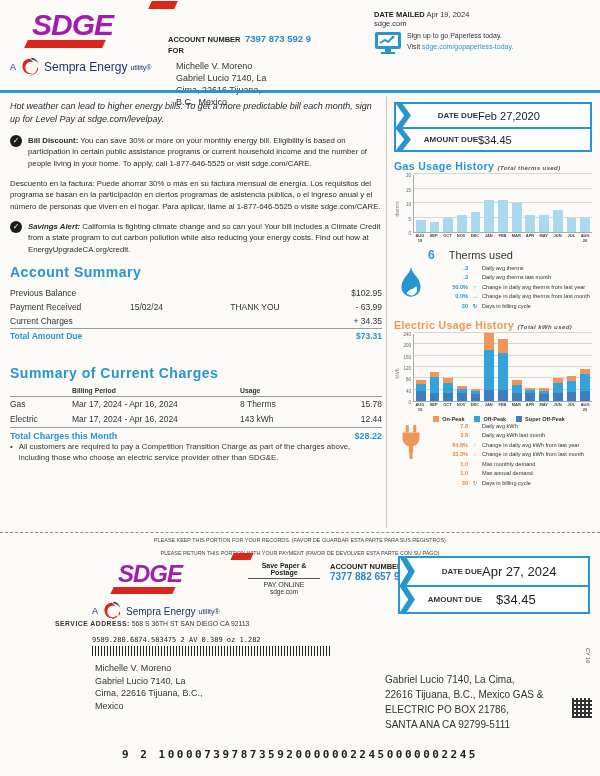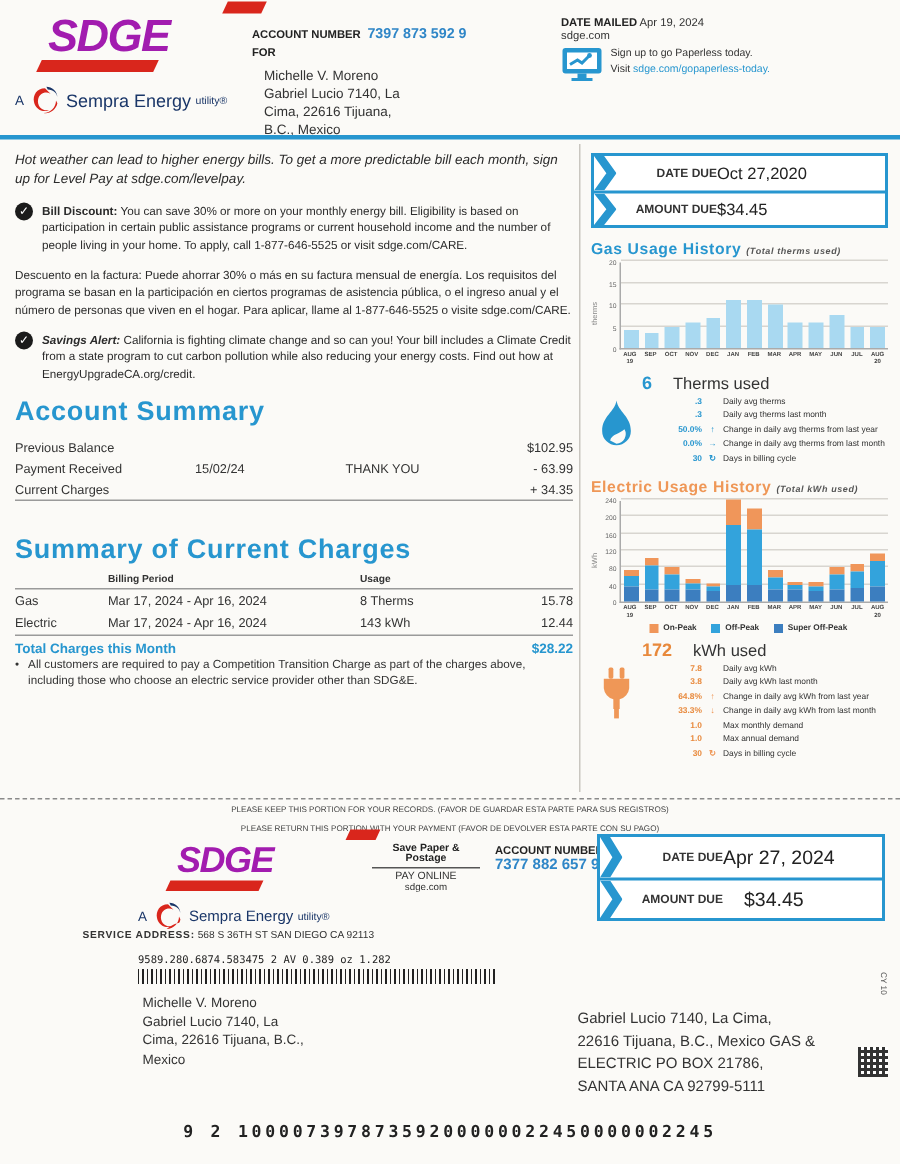--- a/index.html
+++ b/index.html
@@ -9,21 +9,21 @@
   
   .hdr-logo { position:absolute; left:32px; top:8px; width:130px; }
   .sdge-word { position:relative; display:inline-block; font-style:italic; font-weight:900; font-size:30px; letter-spacing:-1px; color:#a21caf; font-family:"Liberation Sans", sans-serif; }
   .sdge-bar-bottom { position:absolute; left:-6px; bottom:-6px; width:78px; height:8px; background:#d9261c; transform:skewX(-25deg); }
   .sdge-bar-top { position:absolute; right:-14px; top:-7px; width:26px; height:8px; background:#d9261c; transform:skewX(-25deg); }
   .sempra { position:absolute; left:-22px; top:48px; width:190px; font-size:12px; color:#1a3668; white-space:nowrap; display:flex; align-items:center; gap:3px; }
   .sempra .a { font-size:9px; color:#1a3668; }
   .sempra .util { font-size:7px; }
   .swirl { width:22px; height:22px; }
 
-  .hdr-acct { position:absolute; left:168px; top:12px; width:190px; }
+  .hdr-acct { position:absolute; left:168px; top:28px; width:190px; }
   .lbl-b { font-weight:bold; font-size:7.5px; color:#222; }
   .acct-num { font-weight:bold; font-size:9.5px; color:#2f86c7; }
   .cust-addr { margin:5px 0 0 8px; font-size:9px; line-height:1.35; color:#333; }
 
   .hdr-right { position:absolute; left:374px; top:10px; width:218px; font-size:7.5px; }
   .paperless-h { color:#2796cf; font-weight:bold; font-size:8.5px; margin-top:5px; }
   .pl-row { display:flex; gap:5px; margin-top:3px; }
   .monitor { width:28px; height:24px; flex:0 0 auto; }
   .pl-text { font-size:7px; line-height:1.5; }
   .pl-link { color:#2796cf; }
@@ -32,21 +32,21 @@
   .col-divider { position:absolute; left:386px; top:96px; height:432px; width:1px; background:#c9c6c0; }
 
   
   .left-col { position:absolute; left:10px; top:100px; width:372px; }
   .msg-italic { font-style:italic; font-size:9px; line-height:1.4; color:#2b2b2b; margin-bottom:10px; }
   .check-para { position:relative; padding-left:18px; font-size:7.8px; line-height:1.45; margin-bottom:9px; color:#2b2b2b; }
   .check-ico { position:absolute; left:0; top:0; width:12px; height:12px; border-radius:50%; background:#1b1b1b; color:#fff; font-size:8px; line-height:12px; text-align:center; }
   .plain-para { font-size:7.8px; line-height:1.45; margin-bottom:9px; color:#2b2b2b; }
   .b { font-weight:bold; }
   .bi { font-weight:bold; font-style:italic; }
-  h2.sec { color:#2796cf; font-weight:bold; font-size:18px; letter-spacing:.5px; margin:6px 0 6px; }
+  h2.sec { color:#2796cf; font-weight:bold; font-size:14px; letter-spacing:.5px; margin:6px 0 6px; }
   .as-row { display:grid; grid-template-columns:120px 70px 1fr 72px; font-size:8.5px; padding:2px 0; }
   .as-row .amt { text-align:right; }
   .as-row .note { text-align:center; }
   .as-rule { border-bottom:1px solid #9a9a9a; }
   .as-total { color:#2796cf; font-weight:bold; }
 
   .cc-head { display:grid; grid-template-columns:62px 168px 1fr 62px; font-size:6.8px; font-weight:bold; border-bottom:1px solid #9a9a9a; padding-bottom:2px; }
   .cc-row { display:grid; grid-template-columns:62px 168px 1fr 62px; font-size:8.5px; padding:2.5px 0; }
   .cc-row .amt, .cc-head .amt { text-align:right; }
   .cc-total { border-top:1px solid #9a9a9a; color:#2796cf; font-weight:bold; font-size:9px; padding-top:3px; display:flex; justify-content:space-between; }
@@ -222,20 +222,26 @@
         <span>15/02/24</span>
         <span class="note">THANK YOU</span>
         <span class="amt">- 63.99</span>
       </div>
       <div class="as-row as-rule">
         <span>Current Charges</span>
           <span></span>
           <span class="note"></span>
         <span class="amt">+ 34.35</span>
       </div>
+      <div class="as-row as-total">
+        <span>Total Amount Due</span>
+          <span></span>
+          <span class="note"></span>
+        <span class="amt">$73.31</span>
+      </div>
     </div>
 
     <h2 class="sec" style="margin-top:22px;">Summary of Current Charges</h2>
     <div>
       <div class="cc-head">
         <span></span>
         <span>Billing Period</span>
         <span>Usage</span>
         <span class="amt"></span>
       </div>
@@ -261,21 +267,21 @@
       <span>•</span>
       <span>All customers are required to pay a Competition Transition Charge as part of the charges above, including those who choose an electric service provider other than SDG&amp;E.</span>
     </div>
   </div>
 
   <div class="right-col">
     <div class="due-box">
       <div class="due-row">
         <span class="chev"></span>
         <span class="due-lbl">DATE DUE</span>
-        <span class="due-val">Oct 27,2020</span>
+        <span class="due-val">Feb 27,2020</span>
       </div>
       <div class="due-row">
         <span class="chev"></span>
         <span class="due-lbl">AMOUNT DUE</span>
         <span class="due-val">$34.45</span>
       </div>
     </div>
 
     <div class="chart-h gas-c">
       <span>Gas Usage History</span>
@@ -493,24 +499,20 @@
         <span class="leg-item">
           <span class="leg-sw" style="background: rgb(51, 163, 220);"></span>
           <span>Off-Peak</span>
         </span>
         <span class="leg-item">
           <span class="leg-sw" style="background: rgb(60, 126, 191);"></span>
           <span>Super Off-Peak</span>
         </span>
       </div>
 
-    <div class="big-usage">
-      <span class="big-num ele-v">172</span>
-      <span class="big-unit">kWh used</span>
-    </div>
     <div class="stats-wrap">
       <div class="stat-icon">
         <svg width="26" height="36" viewBox="0 0 24 34">
           <rect x="7" y="1" width="3" height="7" rx="1" fill="#ef9757"></rect>
           <rect x="14" y="1" width="3" height="7" rx="1" fill="#ef9757"></rect>
           <path d="M4 8 h16 v6 a8 8 0 0 1 -6 7 v6 h-4 v-6 a8 8 0 0 1 -6 -7 Z" fill="#ef9757"></path>
           <rect x="10.5" y="26" width="3" height="7" fill="#ef9757"></rect>
         </svg>
       </div>
       <div class="stats" id="electric-stats">

